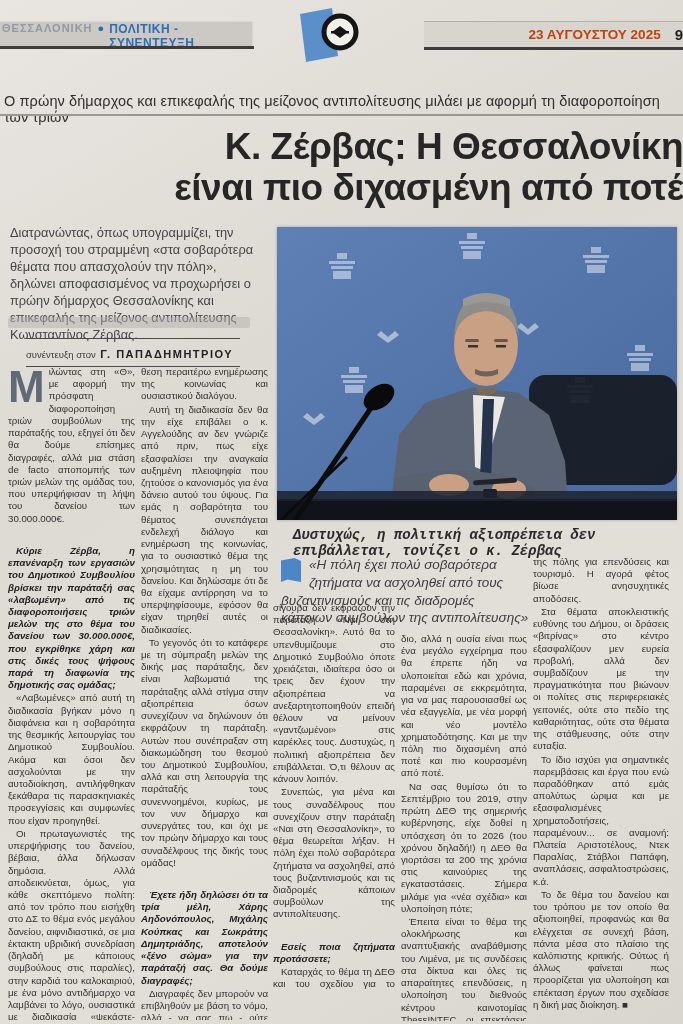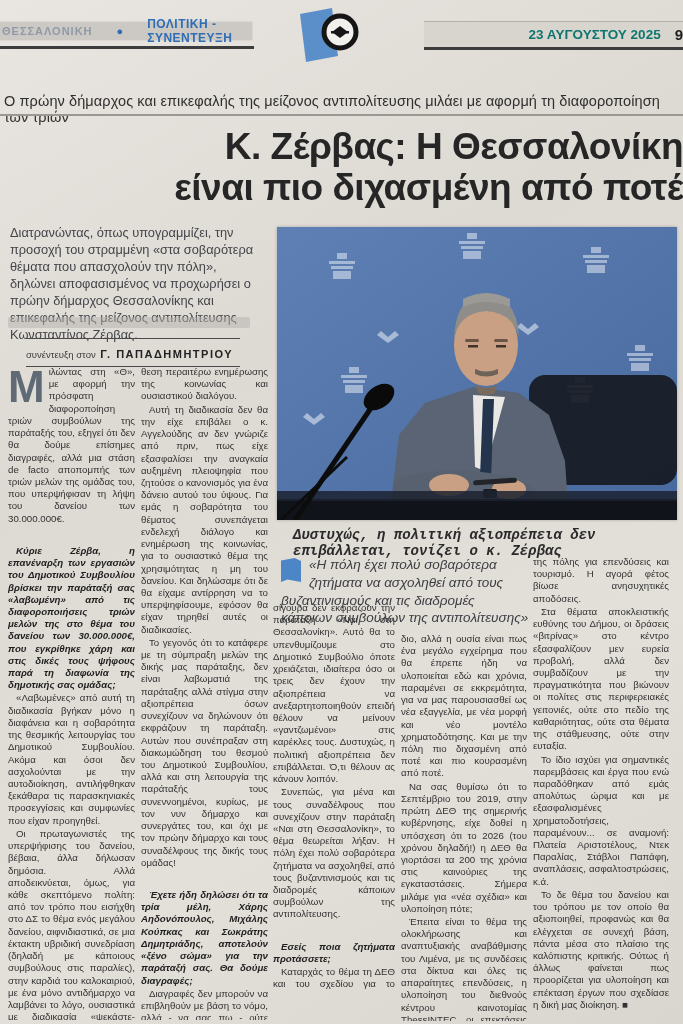--- a/index.html
+++ b/index.html
@@ -4,30 +4,30 @@
 <style>
   html,body{margin:0;padding:0;}
   body{
     width:683px;height:1024px;position:relative;overflow:hidden;
     font-family:"Liberation Sans","DejaVu Sans",sans-serif;
     background:linear-gradient(150deg,#e9e6e1 0%,#ddd9d3 35%,#e3e0da 70%,#d9d5cf 100%);
     color:#2e2e2e;
   }
   .abs{position:absolute;}
   
-  .hdr-left-bar{left:0;top:22px;width:250px;height:18px;background:#ccc9c4;
-    display:flex;align-items:center;padding-left:2px;box-shadow:0 0 2px rgba(0,0,0,.15);gap:19px;}
+  .hdr-left-bar{left:0;top:22px;width:250px;height:24px;background:#ccc9c4;
+    display:flex;padding-left:2px;box-shadow:0 0 2px rgba(0,0,0,.15);}
   .hdr-section{font-weight:bold;font-size:11px;letter-spacing:1px;color:#8f9aa6;}
   .hdr-bullet{color:#2f6db5;font-size:11px;margin:0 5px;}
   .hdr-topic{font-weight:bold;font-size:12px;letter-spacing:.5px;color:#2f6db5;}
   .hdr-left-rule{left:0;top:46px;width:254px;height:3px;background:#3c3c3c;}
   .logo-wrap{left:296px;top:6px;width:70px;height:58px;}
   .hdr-right-bar{left:424px;top:21px;width:259px;height:25px;background:#d8d5cf;
     border-top:1px solid #b3b0aa;display:flex;align-items:center;justify-content:flex-end;gap:14px;padding-right:8px;}
-  .hdr-date{font-weight:bold;font-size:13.5px;color:#0f766e;}
+  .hdr-date{font-weight:bold;font-size:13.5px;color:#c2410c;}
   .hdr-page{font-weight:bold;font-size:15px;color:#1e1e1e;}
   .hdr-right-rule{left:424px;top:47px;width:259px;height:3px;background:#3c3c3c;}
   
   .kicker{left:4px;top:93px;width:676px;font-size:14.5px;color:#2f2f2f;letter-spacing:.1px;}
   .kicker-rule{left:0;top:114px;width:683px;height:2px;background:#9b9893;}
   
   .headline{left:0;top:126px;width:683px;text-align:right;font-weight:bold;color:#262626;
     font-size:37px;line-height:1.12;letter-spacing:-.5px;}
   
   .lead{left:10px;top:224px;width:254px;font-size:12.8px;line-height:1.33;color:#43454a;}

